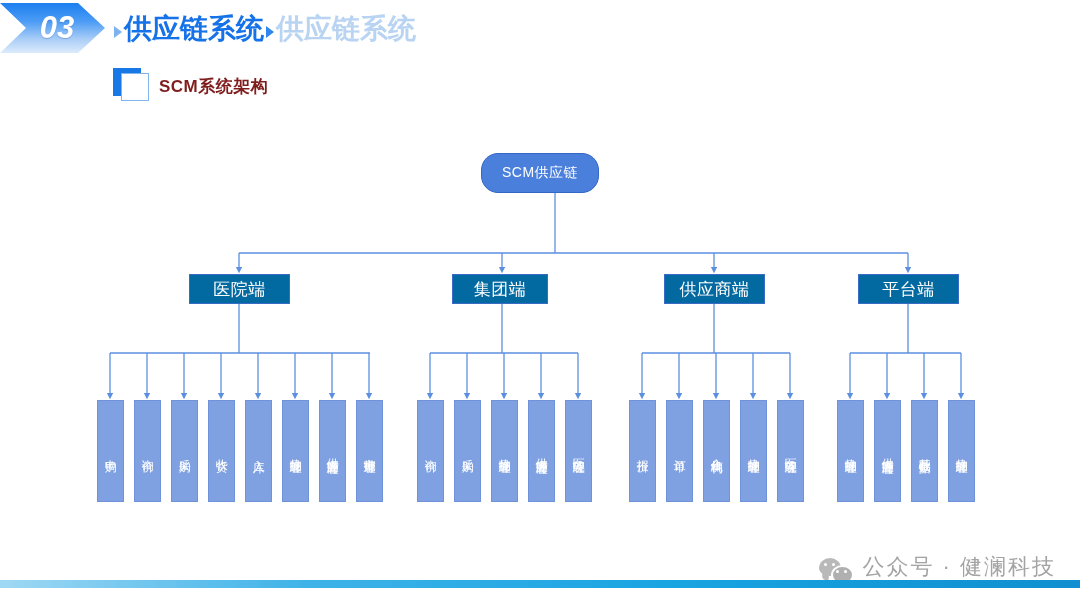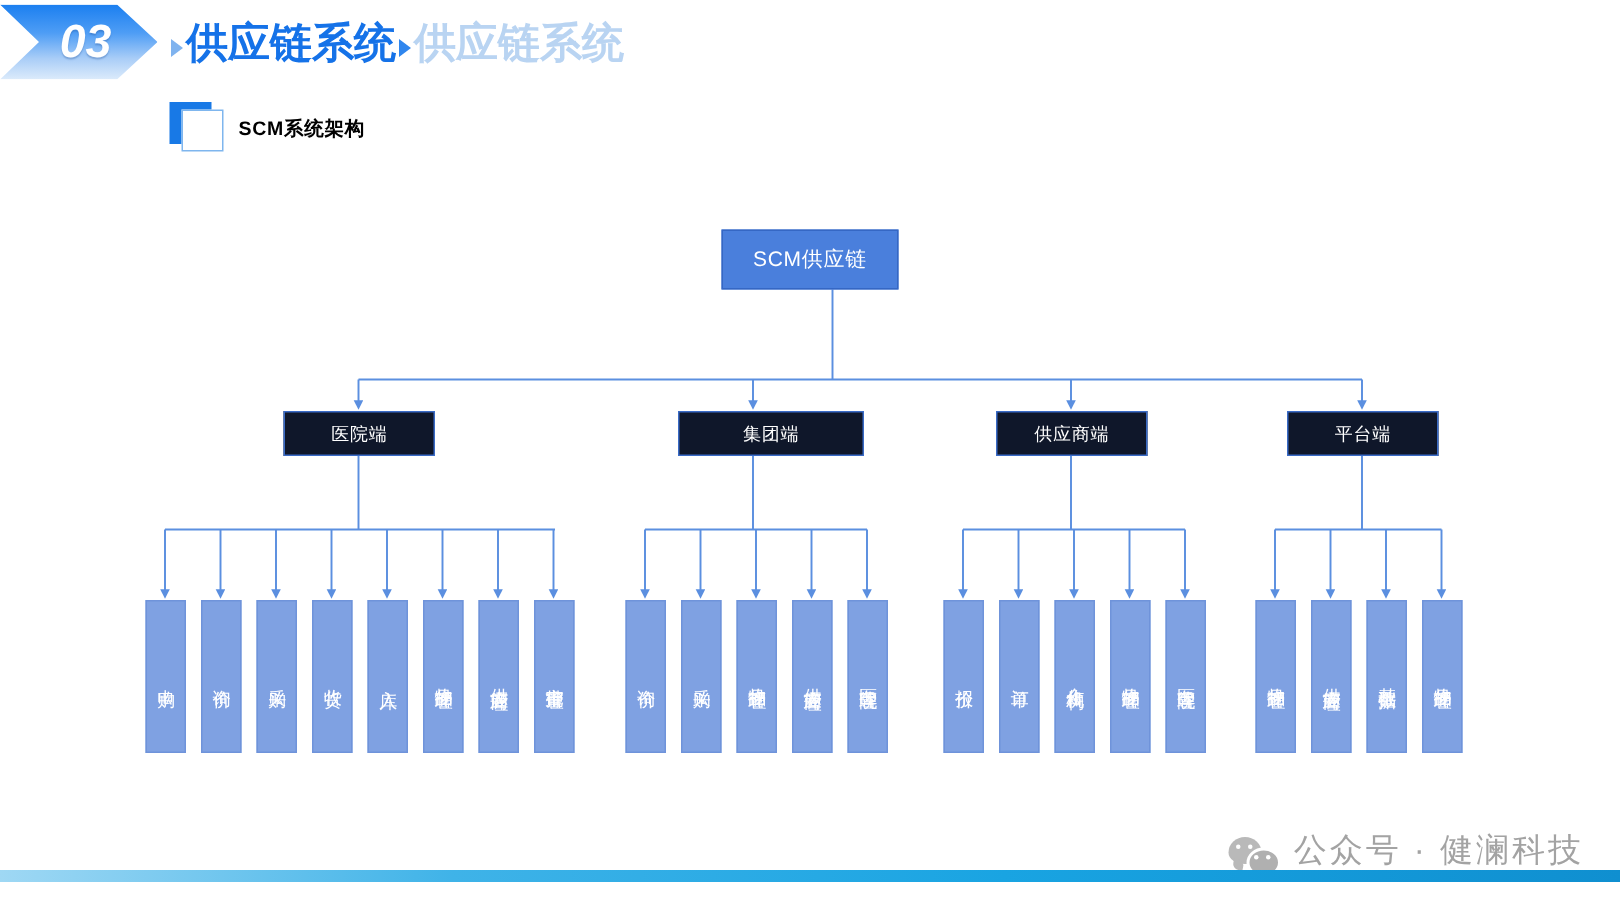--- a/index.html
+++ b/index.html
@@ -37,34 +37,34 @@
     border-top:6px solid transparent;border-bottom:6px solid transparent;
     position:relative;top:3px;
   }
   .sep.strong{border-left-color:#2f86ee;}
 
   
   .sec{position:absolute;left:113px;top:68px;height:36px;display:flex;align-items:center;}
   .sec-icon{position:relative;width:44px;height:36px;flex:0 0 44px;}
   .sec-icon .sq-back{position:absolute;left:0;top:0;width:28px;height:28px;background:#1879e6;}
   .sec-icon .sq-front{position:absolute;left:8px;top:5px;width:28px;height:28px;background:#ffffff;border:1.5px solid #7fb6ee;box-sizing:border-box;}
-  .sec-title{font-size:13px;font-weight:bold;color:#000000;letter-spacing:.5px;margin-left:2px;}
+  .sec-title{font-size:17px;font-weight:bold;color:#7f1d1d;letter-spacing:.5px;margin-left:2px;}
 
   
   .chart{position:absolute;left:0;top:130px;width:1080px;height:400px;}
   svg.lines{position:absolute;left:0;top:0;width:1080px;height:400px;overflow:visible;}
 
   .node{position:absolute;box-sizing:border-box;display:flex;align-items:center;justify-content:center;}
   .node.root{
     background:#4a7fdc;border:1px solid #3567c4;color:#ffffff;
     font-size:14px;letter-spacing:.5px;
   }
   .node.lvl2{
-    background:#0f172a;border:1px solid #3a6bc6;color:#ffffff;
-    font-size:12px;letter-spacing:.5px;font-family:Liberation Serif, serif;
+    background:#0369a1;border:1px solid #3a6bc6;color:#ffffff;
+    font-size:17px;letter-spacing:.5px;font-family:Liberation Serif, serif;
   }
   .node.leaf{
     background:#7fa1e2;border:1px solid #6f93da;color:#ffffff;
     font-size:12px;line-height:1.22;letter-spacing:1px;
     writing-mode:vertical-rl;text-orientation:upright;
     padding:6px 0;white-space:normal;
   }
 
   
   .footer{position:absolute;left:0;bottom:0;width:1080px;height:56px;}
@@ -150,24 +150,24 @@
 
         <path d="M908,174 L908,223"></path>
         <path d="M850,223 L961,223"></path>
         <path d="M850,223 L850,266" marker-end="url(#ah)"></path>
         <path d="M887,223 L887,266" marker-end="url(#ah)"></path>
         <path d="M924,223 L924,266" marker-end="url(#ah)"></path>
         <path d="M961,223 L961,266" marker-end="url(#ah)"></path>
       </g>
     </svg>
 
-    <div class="node root" style="left:481px;top:23px;width:118px;height:40px;">SCM供应链</div>
+    <div class="node root" style="left:481px;top:23px;width:118px;height:40px;border-radius:17px;">SCM供应链</div>
 
     <div class="node lvl2" style="left:189px;top:144px;width:101px;height:30px;">医院端</div>
-    <div class="node lvl2" style="left:452px;top:144px;width:124px;height:30px;">集团端</div>
+    <div class="node lvl2" style="left:452px;top:144px;width:96px;height:30px;">集团端</div>
     <div class="node lvl2" style="left:858px;top:144px;width:101px;height:30px;">平台端</div>
     <div class="node lvl2" style="left:664px;top:144px;width:101px;height:30px;">供应商端</div>
 
     <div class="node leaf" style="left:97px;top:270px;width:27px;height:102px;">申购</div>
     <div class="node leaf" style="left:134px;top:270px;width:27px;height:102px;">询价</div>
     <div class="node leaf" style="left:171px;top:270px;width:27px;height:102px;">采购</div>
     <div class="node leaf" style="left:208px;top:270px;width:27px;height:102px;">收货</div>
     <div class="node leaf" style="left:245px;top:270px;width:27px;height:102px;">入库</div>
     <div class="node leaf" style="left:282px;top:270px;width:27px;height:102px;">物品管理</div>
     <div class="node leaf" style="left:319px;top:270px;width:27px;height:102px;">供应商管理</div>

